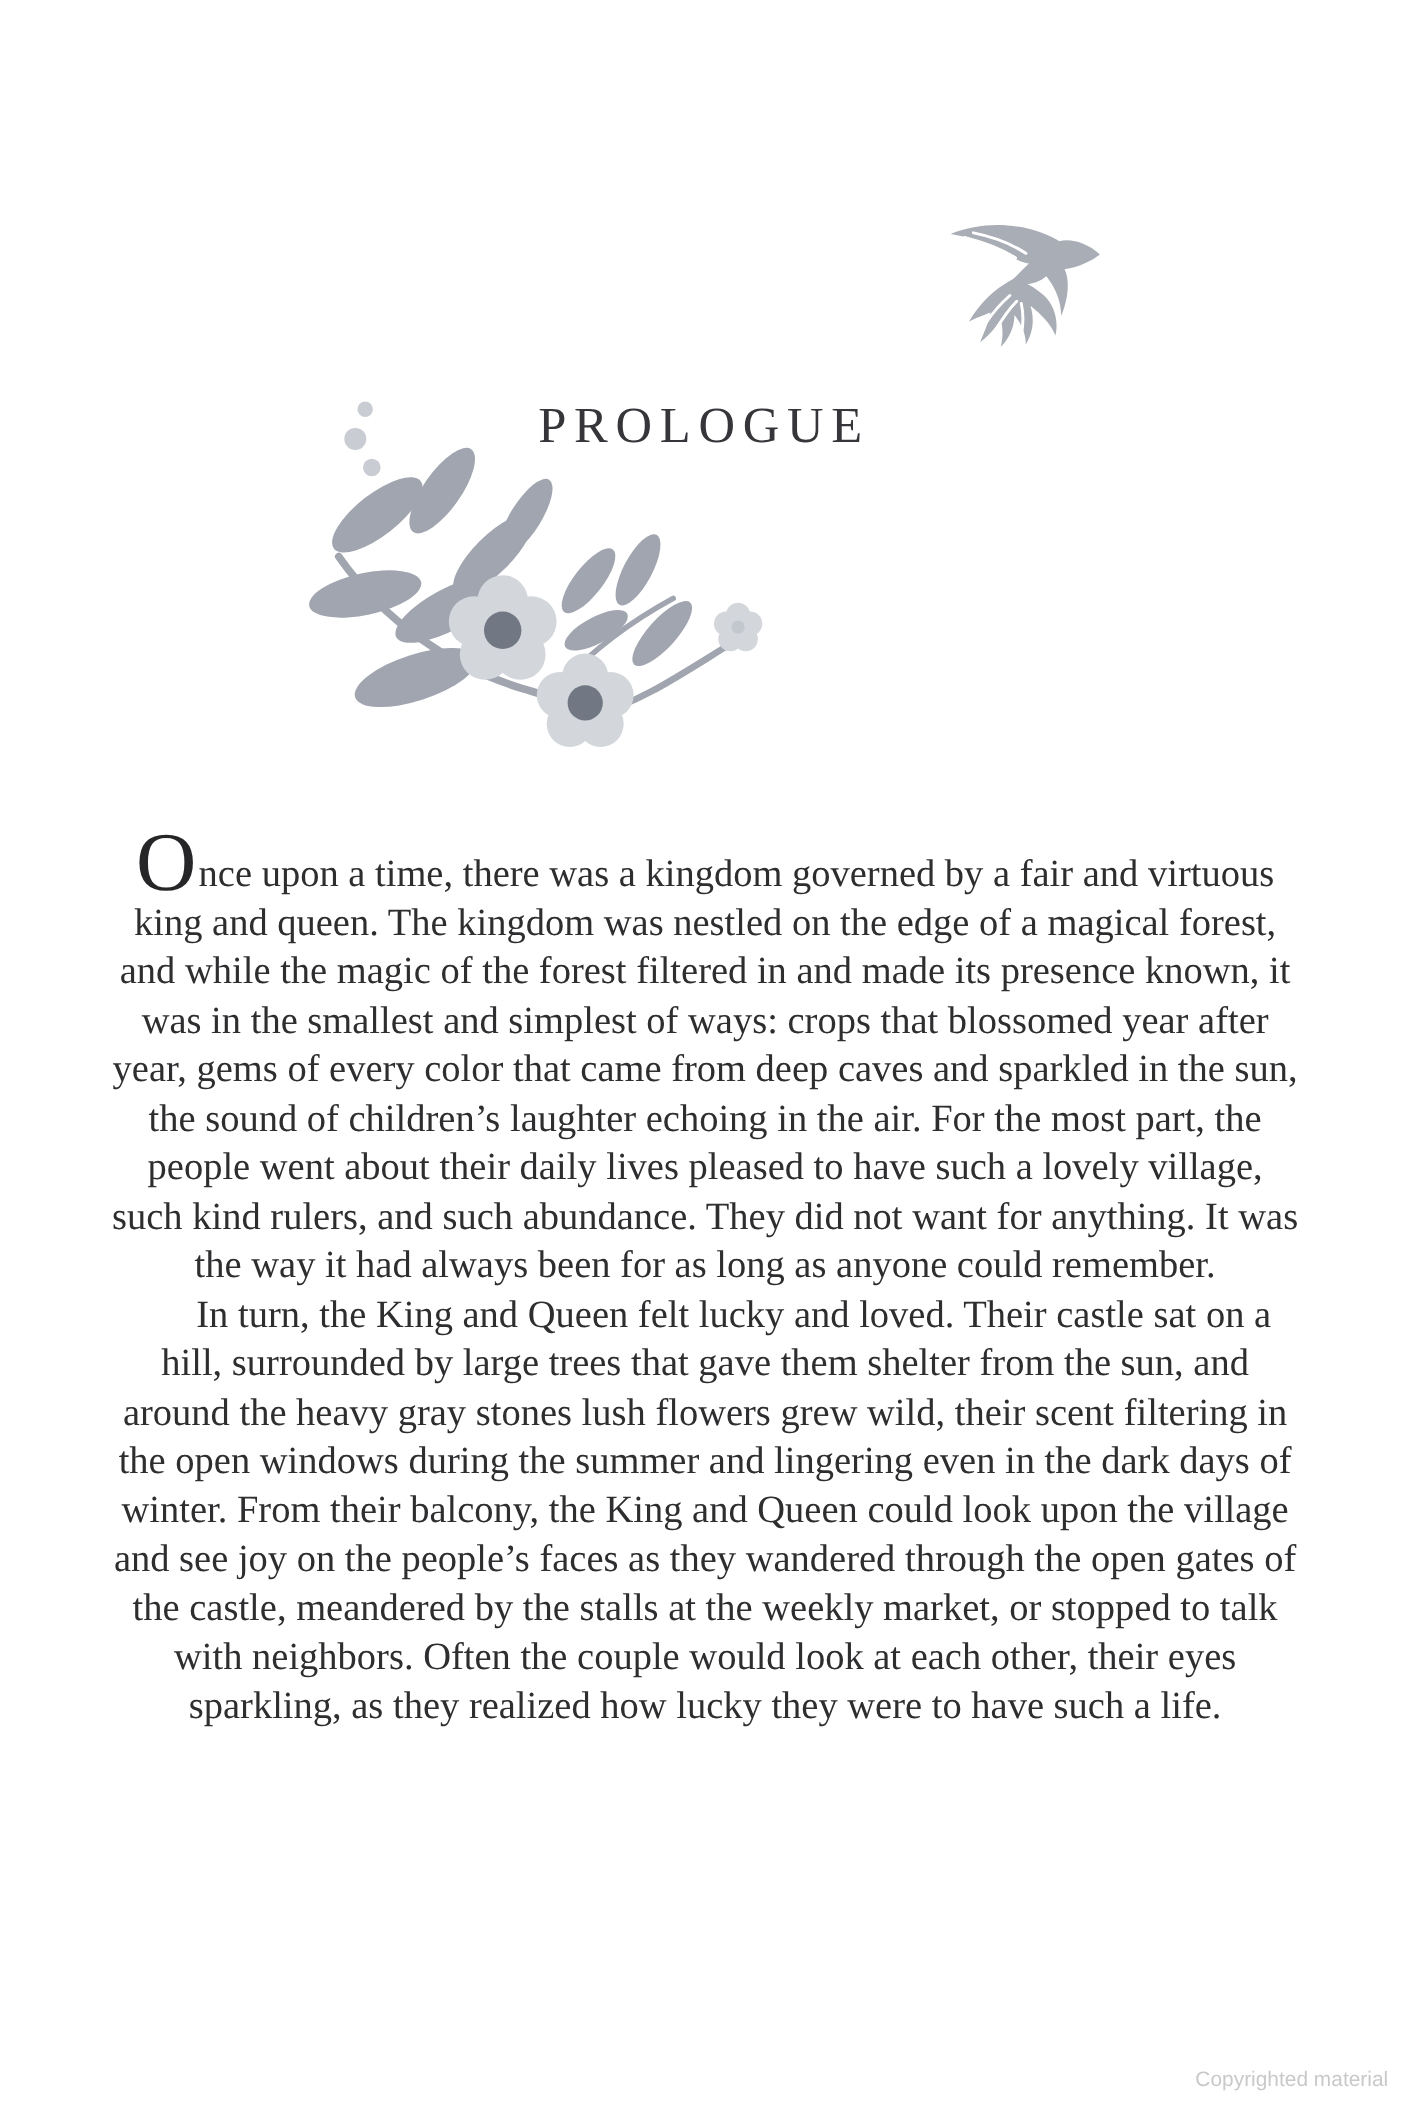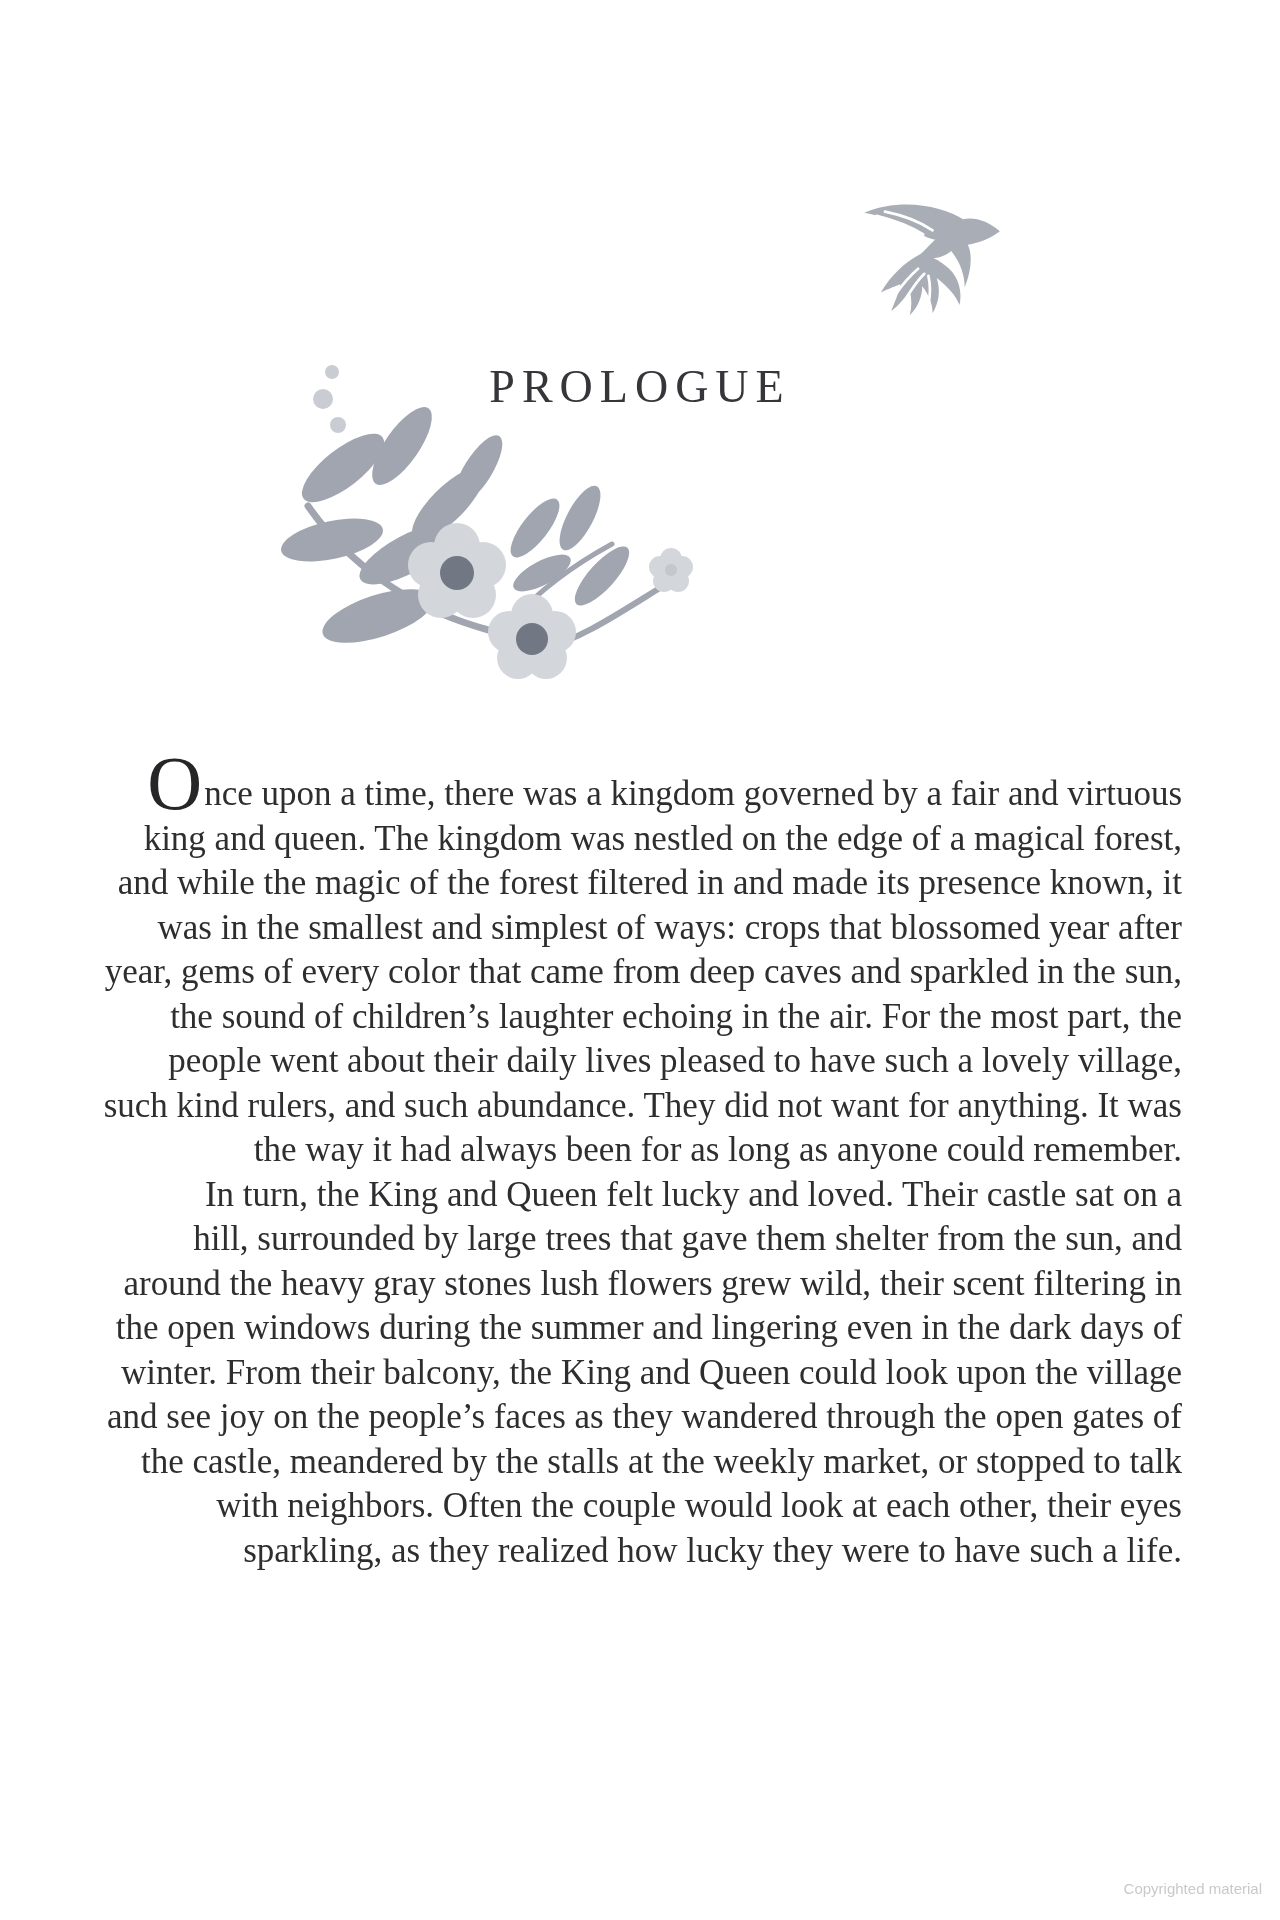--- a/index.html
+++ b/index.html
@@ -38,37 +38,37 @@
     height: 345px;
   }
   .body-text {
     position: absolute;
     left: 100px;
     top: 772px;
     width: 1082px;
     font-size: 35px;
     line-height: 44.5px;
     color: #2e2e30;
-    text-align: right;
+    text-align: center;
   }
   .body-text p { margin: 0; padding: 0; }
   .para-indent { text-indent: 52px; font-family: Liberation Serif, serif; }
   .dropcap {
     font-size: 76px;
     line-height: 0;
     vertical-align: -4px;
     letter-spacing: 2px;
     color: #262628;
   }
   .copyright {
     position: absolute;
     right: 18px;
     top: 1880px;
     font-family: "Liberation Sans", sans-serif;
-    font-size: 15px;
+    font-size: 19px;
     color: #c9c9c9;
   }
 </style>
 </head>
 <body>
 
 <div class="page">
 
   <svg class="bird-svg" viewBox="0 0 140 120" aria-hidden="true">
     <g fill="#a9adb6">

